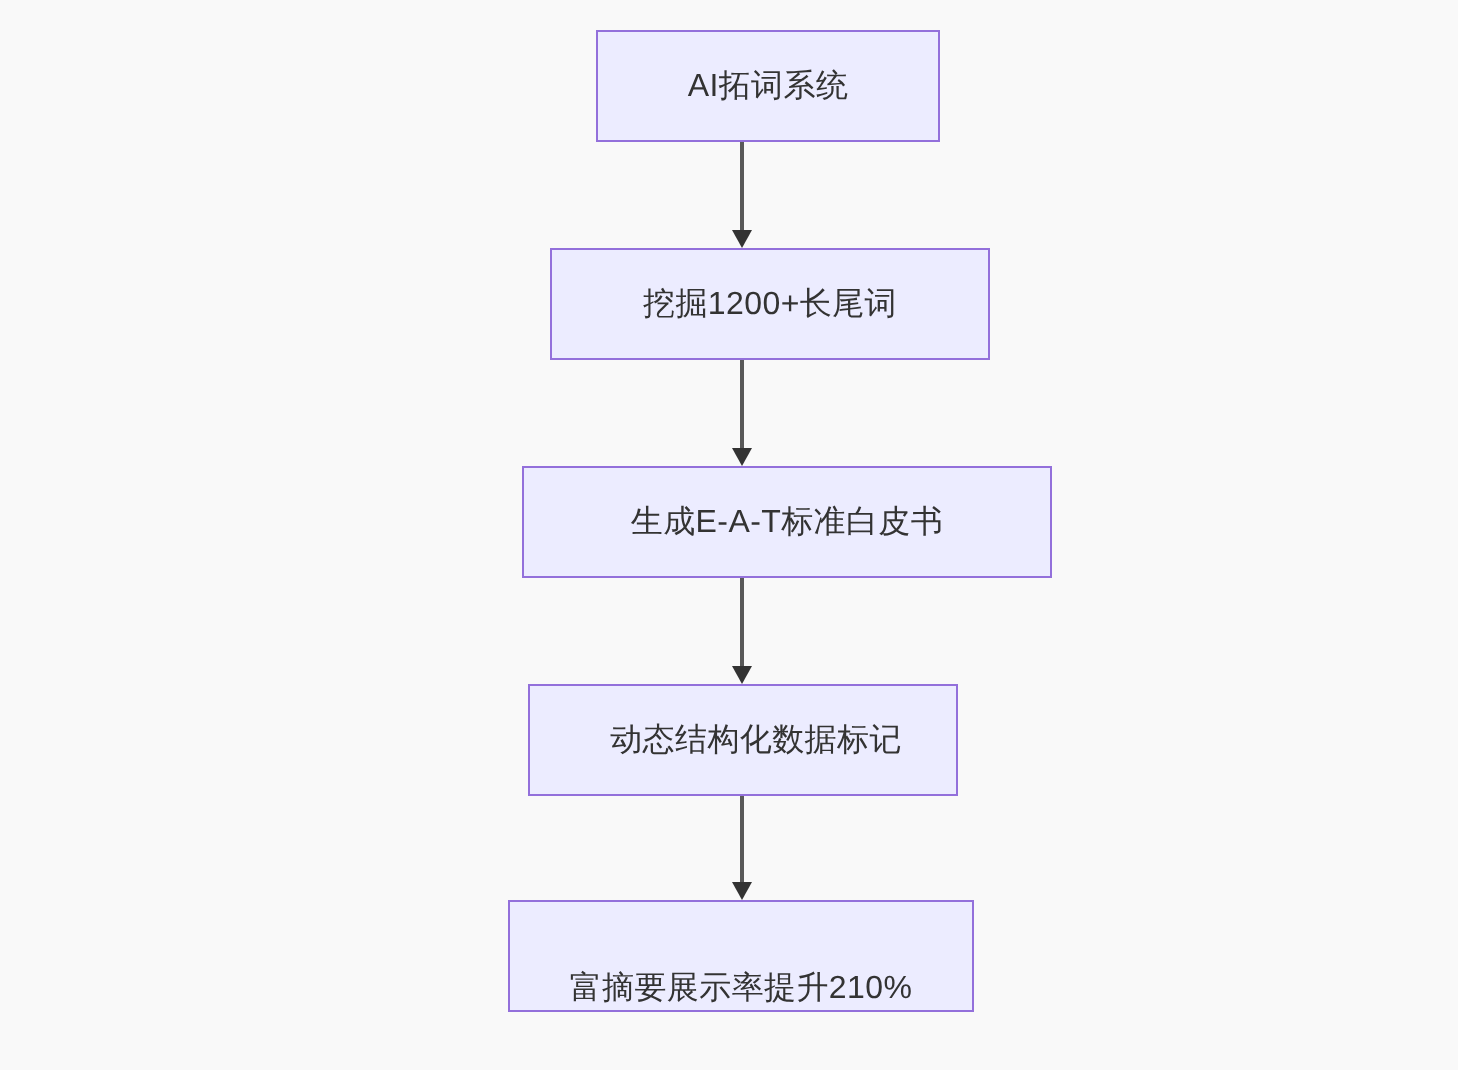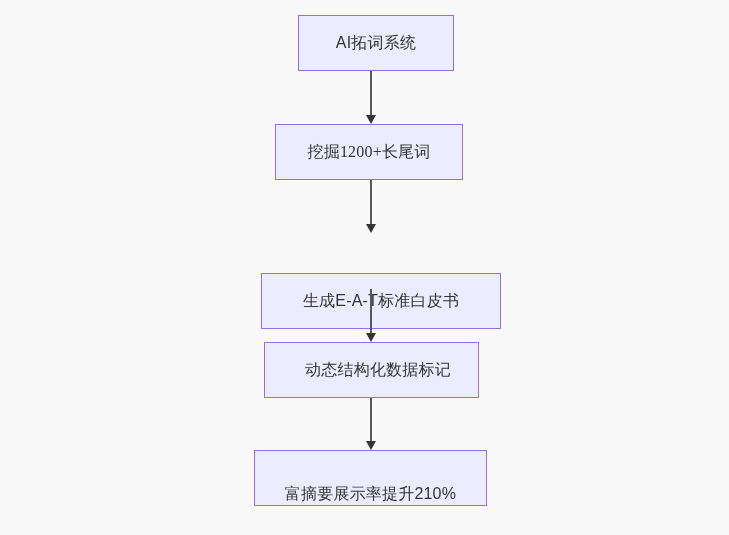--- a/index.html
+++ b/index.html
@@ -29,23 +29,23 @@
     align-items: center;
     justify-content: center;
   }
   .node-label {
     font-size: 16px;
     color: var(--node-text);
     white-space: nowrap;
     letter-spacing: 0.2px;
   }
   
-  .n1 { left: 298px; top: 15px;  width: 156px; height: 56px; }
-  .n2 { left: 275px; top: 124px; width: 188px; height: 56px; font-family: Liberation Serif, serif; }
-  .n3 { left: 261px; top: 233px; width: 240px; height: 56px; margin-top: 40px; }
+  .n1 { left: 298px; top: 15px;  width: 172px; height: 56px; }
+  .n2 { left: 275px; top: 124px; width: 220px; height: 56px; }
+  .n3 { left: 261px; top: 233px; width: 265px; height: 56px; }
   .n4 { left: 264px; top: 342px; width: 215px; height: 56px; padding-left: 13px; }
   .n5 { left: 254px; top: 450px; width: 233px; height: 56px; align-items: flex-end; }
 
   .arrow {
     position: absolute;
     left: 365px;
     width: 12px;
   }
   .a1 { top: 71px;  height: 53px; }
   .a2 { top: 180px; height: 53px; }

